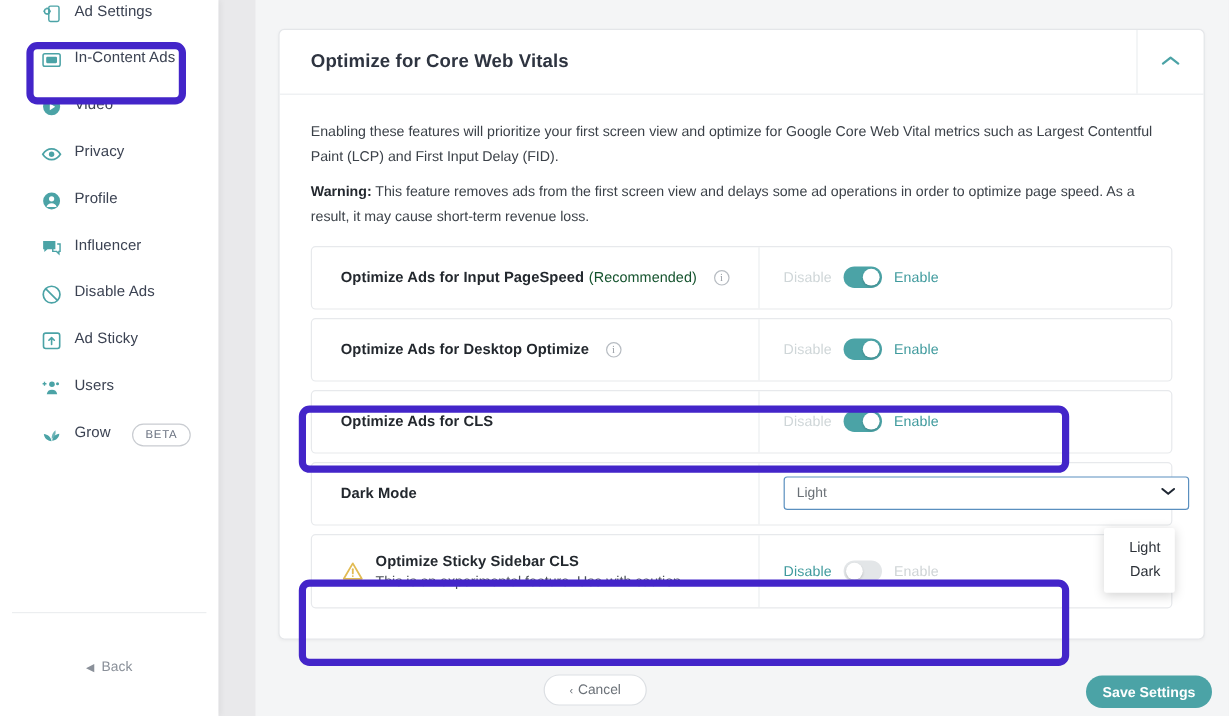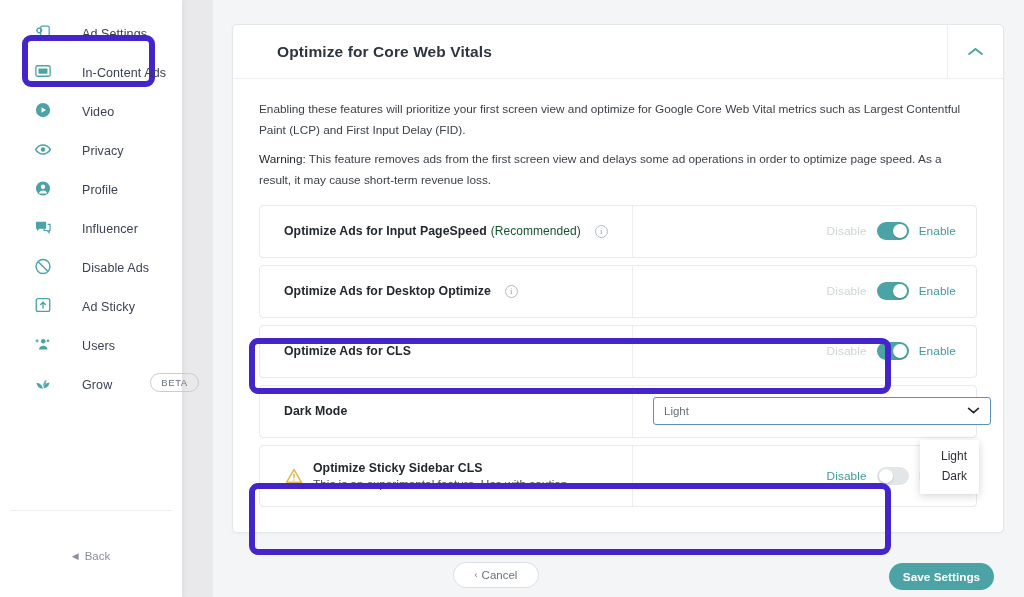--- a/index.html
+++ b/index.html
@@ -13,22 +13,22 @@
 
   
   .sidebar {
     position: absolute; left: 0; top: 0; width: 182px; height: 597px;
     background: #ffffff;
     box-shadow: 2px 0 5px rgba(0,0,0,0.05);
     z-index: 2;
   }
   .nav-list { padding-top: 2px; }
   .nav-item {
-    display: flex; align-items: flex-end;
-    height: 39px; padding-left: 34px; gap: 30px;
+    display: flex; align-items: flex-start;
+    height: 39px; padding-left: 34px; gap: 10px;
     cursor: pointer;
   }
   .nav-item .nav-label {
     font-size: 12.5px; color: #3b4252; letter-spacing: 0.1px; white-space: nowrap;
   }
   .nav-icon { width: 18px; height: 18px; display: flex; align-items: center; justify-content: center; color: #4ba3a6; flex: 0 0 18px; }
   .nav-icon svg { display: block; }
 
   
   .nav-highlight {
@@ -73,34 +73,34 @@
     border: 1px solid #e4e6e9;
     border-radius: 5px;
     box-shadow: 0 1px 3px rgba(0,0,0,0.04);
   }
   .card-header {
     display: flex; align-items: stretch;
     border-bottom: 1px solid #eceef0;
     height: 54px;
   }
   .card-title {
-    flex: 1; display: flex; align-items: center; padding-left: 44px;
+    flex: 1; display: flex; align-items: center; padding-left: 26px;
     font-size: 15.5px; font-weight: bold; color: #2e3440; letter-spacing: 0.1px; text-align: right;
   }
   .collapse-btn {
     width: 56px; display: flex; align-items: center; justify-content: center;
     border-left: 1px solid #eceef0; cursor: pointer;
   }
   .chev-up { color: #4ba3a6; }
 
   .card-body { padding: 20px 26px 0 26px; }
   .desc-p {
     font-size: 11.8px; color: #3b4148; line-height: 1.75; margin-bottom: 9px;
   }
-  .desc-p .warn-label { font-weight: normal; color: #23282e; }
+  .desc-p .warn-label { font-weight: bold; color: #23282e; }
 
   
   .settings-list { margin-top: 14px; padding-bottom: 18px; }
   .setting-row {
     position: relative;
     display: flex; align-items: stretch;
     border: 1px solid #e7e9ec;
     border-radius: 4px;
     background: #fff;
     min-height: 53px;
@@ -125,21 +125,21 @@
     border: 1px solid #b7bcc2; color: #999fa6;
     font-size: 9px; line-height: 1; margin-left: 5px; flex: 0 0 13px;
     font-family: "Liberation Serif", serif;
     cursor: pointer;
   }
   .warn-icon { flex: 0 0 20px; width: 20px; height: 20px; }
   .stack-label { display: flex; flex-direction: column; gap: 2px; }
   .sub-label { font-size: 11.8px; color: #4b5158; font-weight: normal; }
 
   .row-control {
-    flex: 1; display: flex; align-items: center; justify-content: flex-end; gap: 0;
+    flex: 1; display: flex; align-items: center; justify-content: flex-start; gap: 0;
     padding: 0 20px;
   }
 
   
   .toggle-group { display: flex; align-items: center; gap: 10px; }
   .tg-text { font-size: 11.8px; letter-spacing: 0.1px; }
   .tg-text.off-dim { color: #cfd6d8; }
   .tg-text.on-dim { color: #cfd4d6; }
   .tg-text.active { color: #3f9a9d; }
   .switch {
@@ -193,21 +193,21 @@
   }
   .btn-cancel {
     position: absolute; left: 27px; top: 8px;
     width: 86px; height: 26px; border-radius: 14px;
     border: 1px solid #dcdfe3; background: #fff;
     display: flex; align-items: center; justify-content: center; gap: 4px;
     font-size: 11.5px; color: #6b7178; cursor: pointer;
   }
   .btn-cancel .caret { font-size: 9px; }
   .btn-save {
-    position: absolute; right: 30px; top: 9px;
+    position: absolute; right: 14px; top: 9px;
     width: 105px; height: 27px; border-radius: 14px;
     background: #4ba3a6; border: none;
     display: flex; align-items: center; justify-content: center;
     font-size: 11.8px; color: #ffffff; font-weight: bold; cursor: pointer;
   }
 </style>
 </head>
 <body>
 
 <div class="screen">

